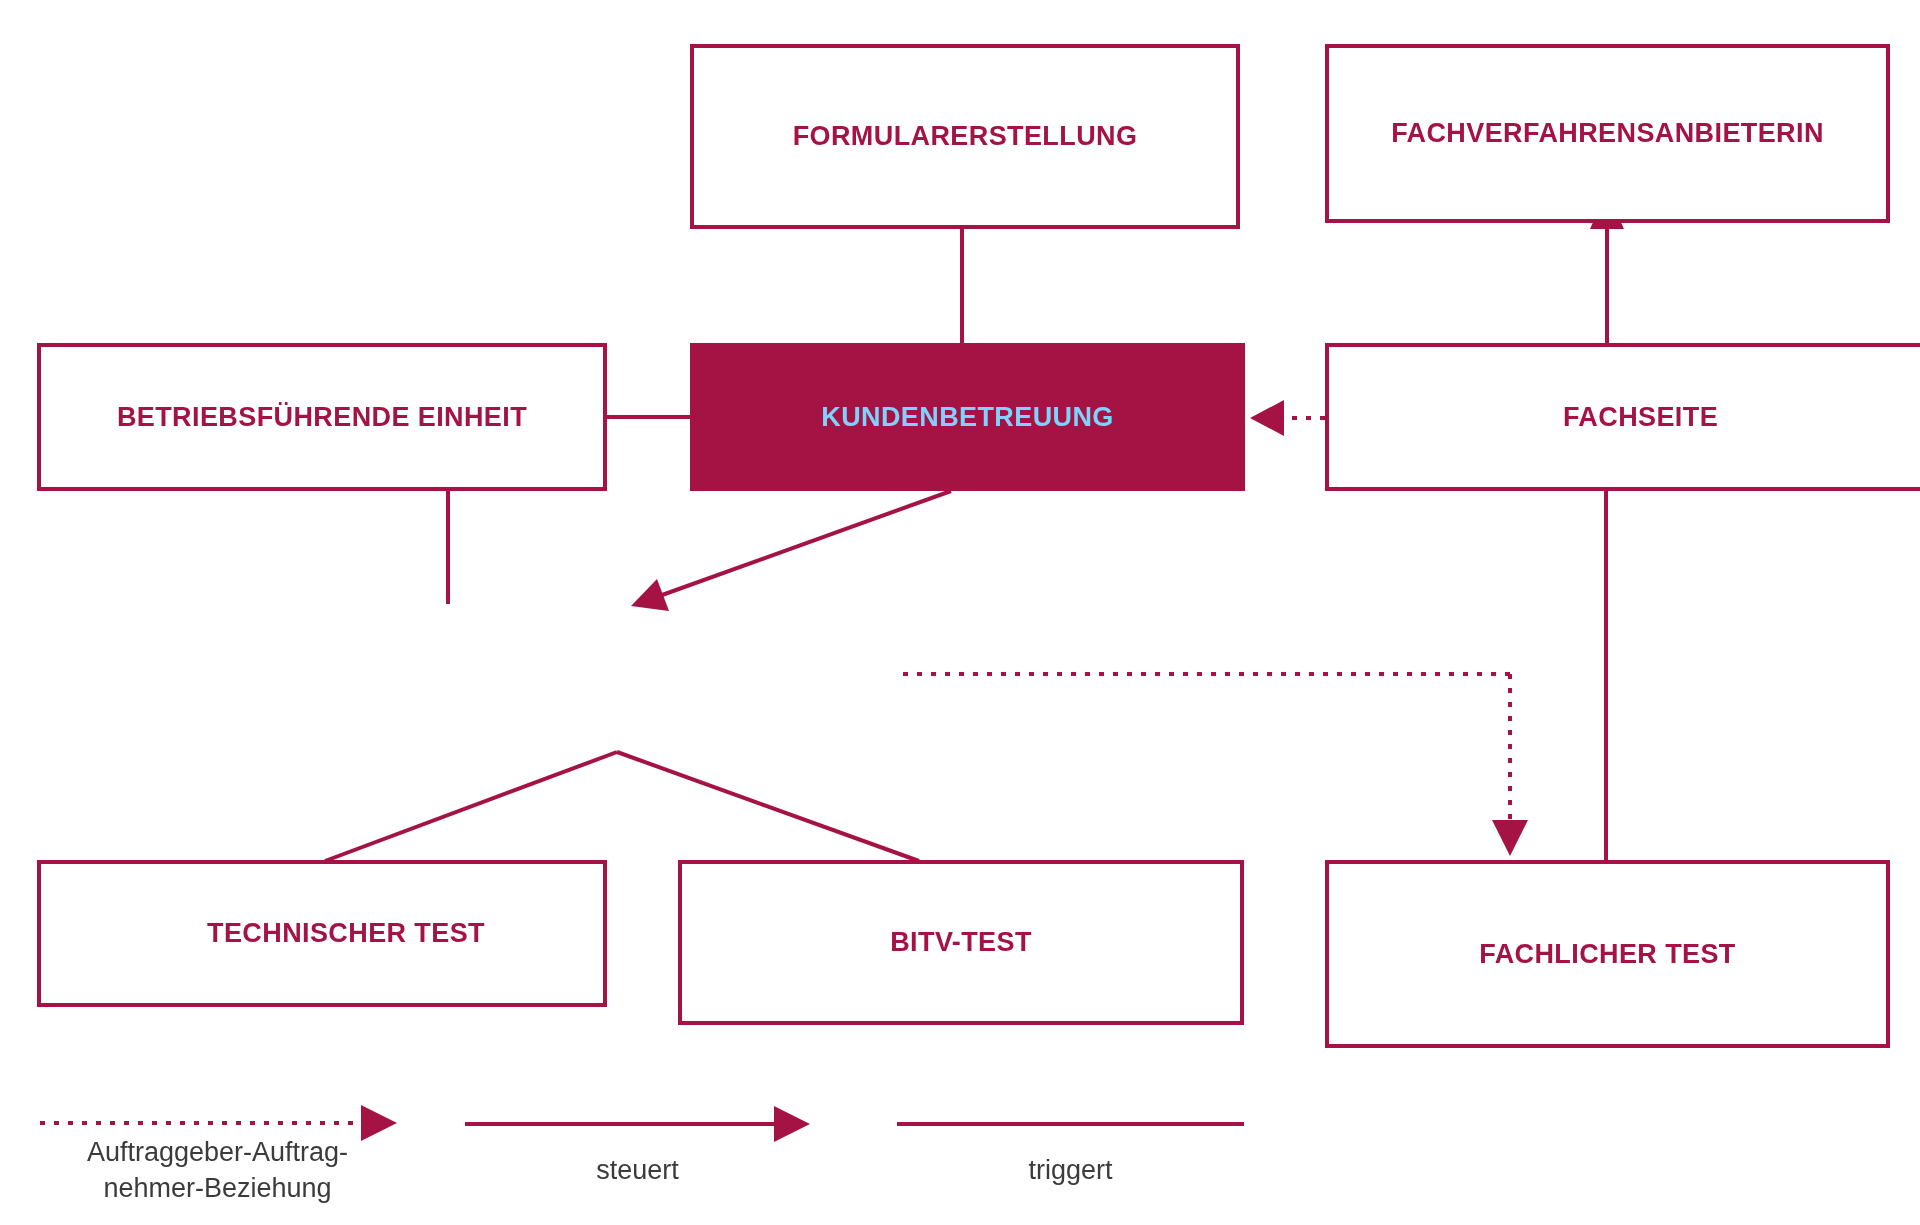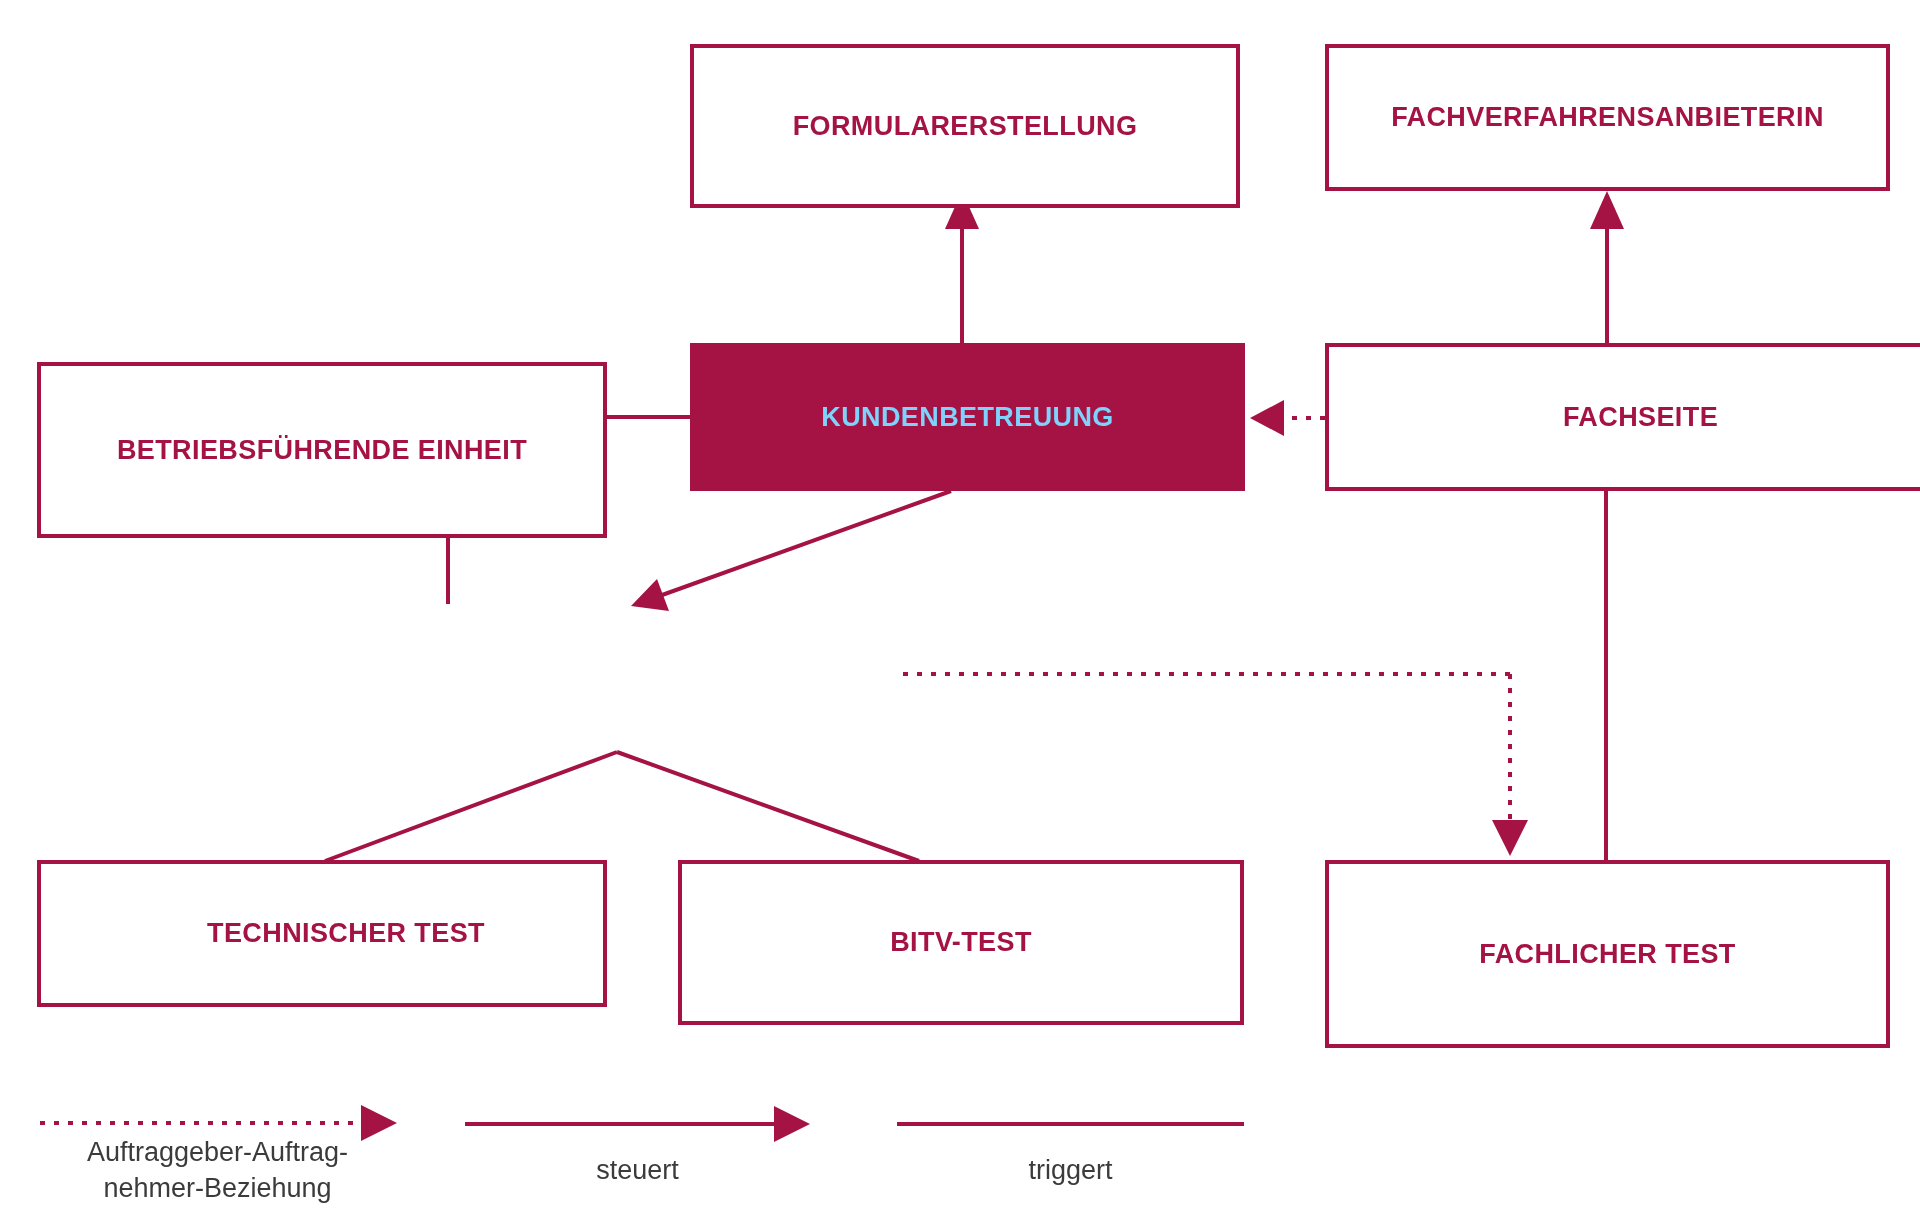--- a/index.html
+++ b/index.html
@@ -71,29 +71,29 @@
     <line class="dotted" x1="1510" y1="674" x2="1510" y2="822"></line>
     <polygon points="1510,856 1492,820 1528,820"></polygon>
 
     <line class="dotted" x1="40" y1="1123" x2="362" y2="1123"></line>
     <polygon points="397,1123 361,1105 361,1141"></polygon>
     <line x1="465" y1="1124" x2="774" y2="1124"></line>
     <polygon points="810,1124 774,1106 774,1142"></polygon>
     <line x1="897" y1="1124" x2="1244" y2="1124"></line>
   </svg>
 
-  <div class="node" style="left:690px;top:44px;width:550px;height:164px;">
+  <div class="node" style="left:690px;top:44px;width:550px;height:185px;">
     <span>FORMULARERSTELLUNG</span>
   </div>
 
-  <div class="node" style="left:1325px;top:44px;width:565px;height:147px;">
+  <div class="node" style="left:1325px;top:44px;width:565px;height:179px;">
     <span>FACHVERFAHRENSANBIETERIN</span>
   </div>
 
-  <div class="node" style="left:37px;top:362px;width:570px;height:176px;">
+  <div class="node" style="left:37px;top:343px;width:570px;height:148px;">
     <span>BETRIEBSFÜHRENDE EINHEIT</span>
   </div>
 
   <div class="node filled" style="left:690px;top:343px;width:555px;height:148px;">
     <span>KUNDENBETREUUNG</span>
   </div>
 
   <div class="node" style="left:1325px;top:343px;width:631px;height:148px;">
     <span>FACHSEITE</span>
   </div>

